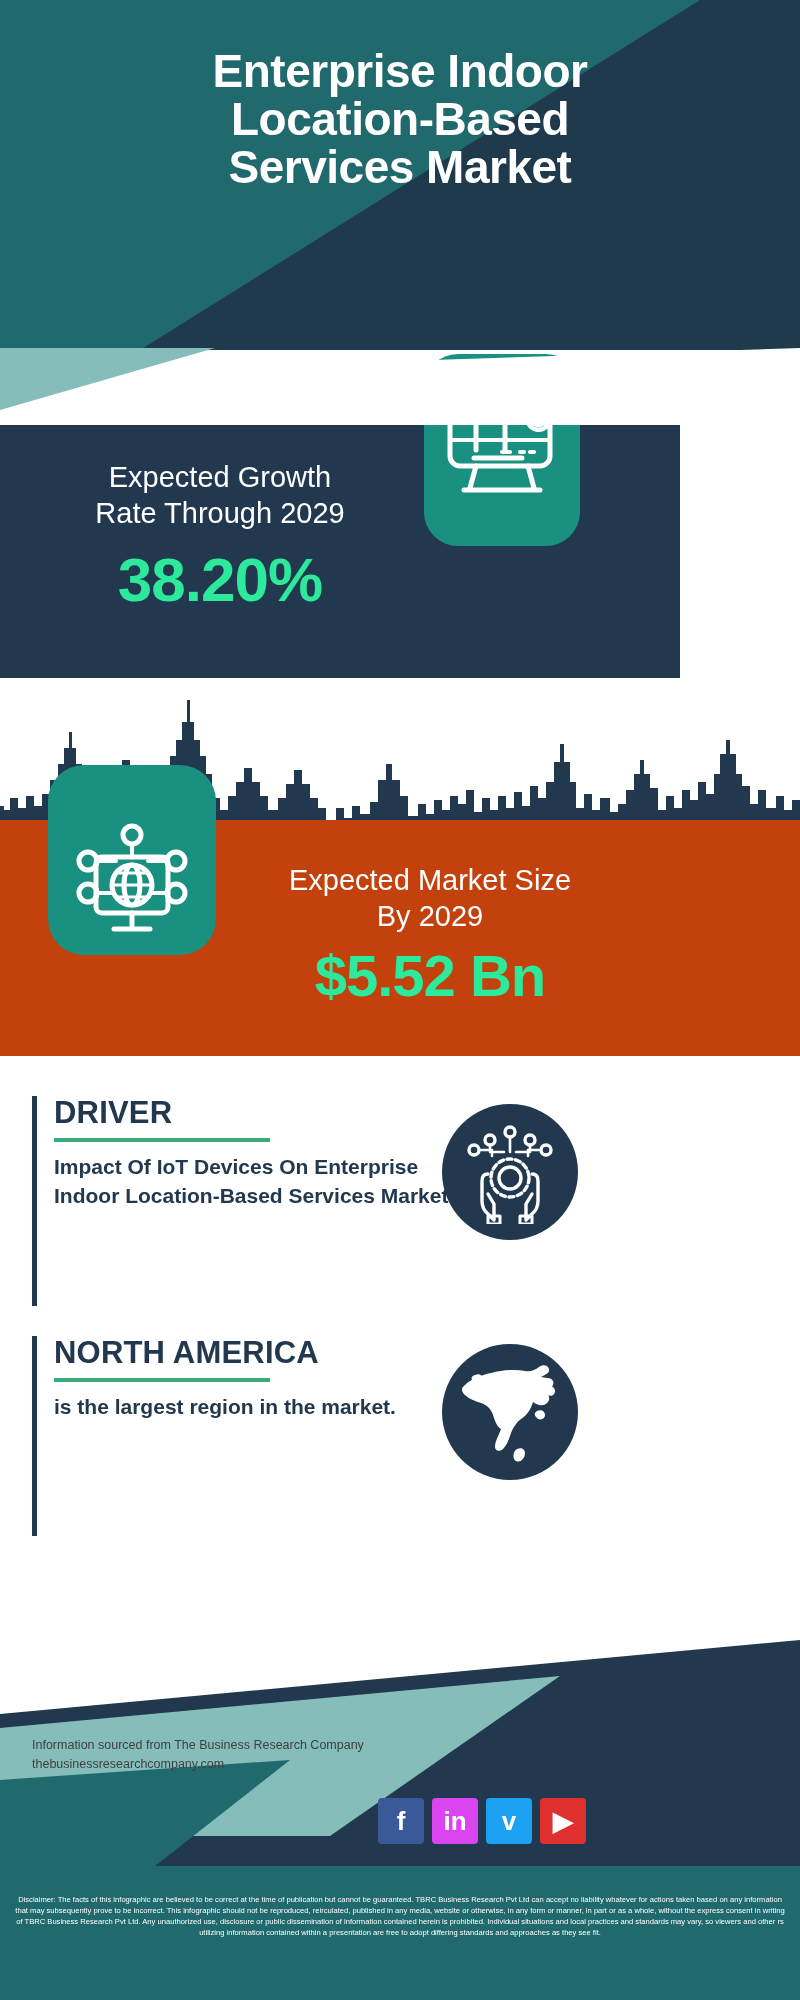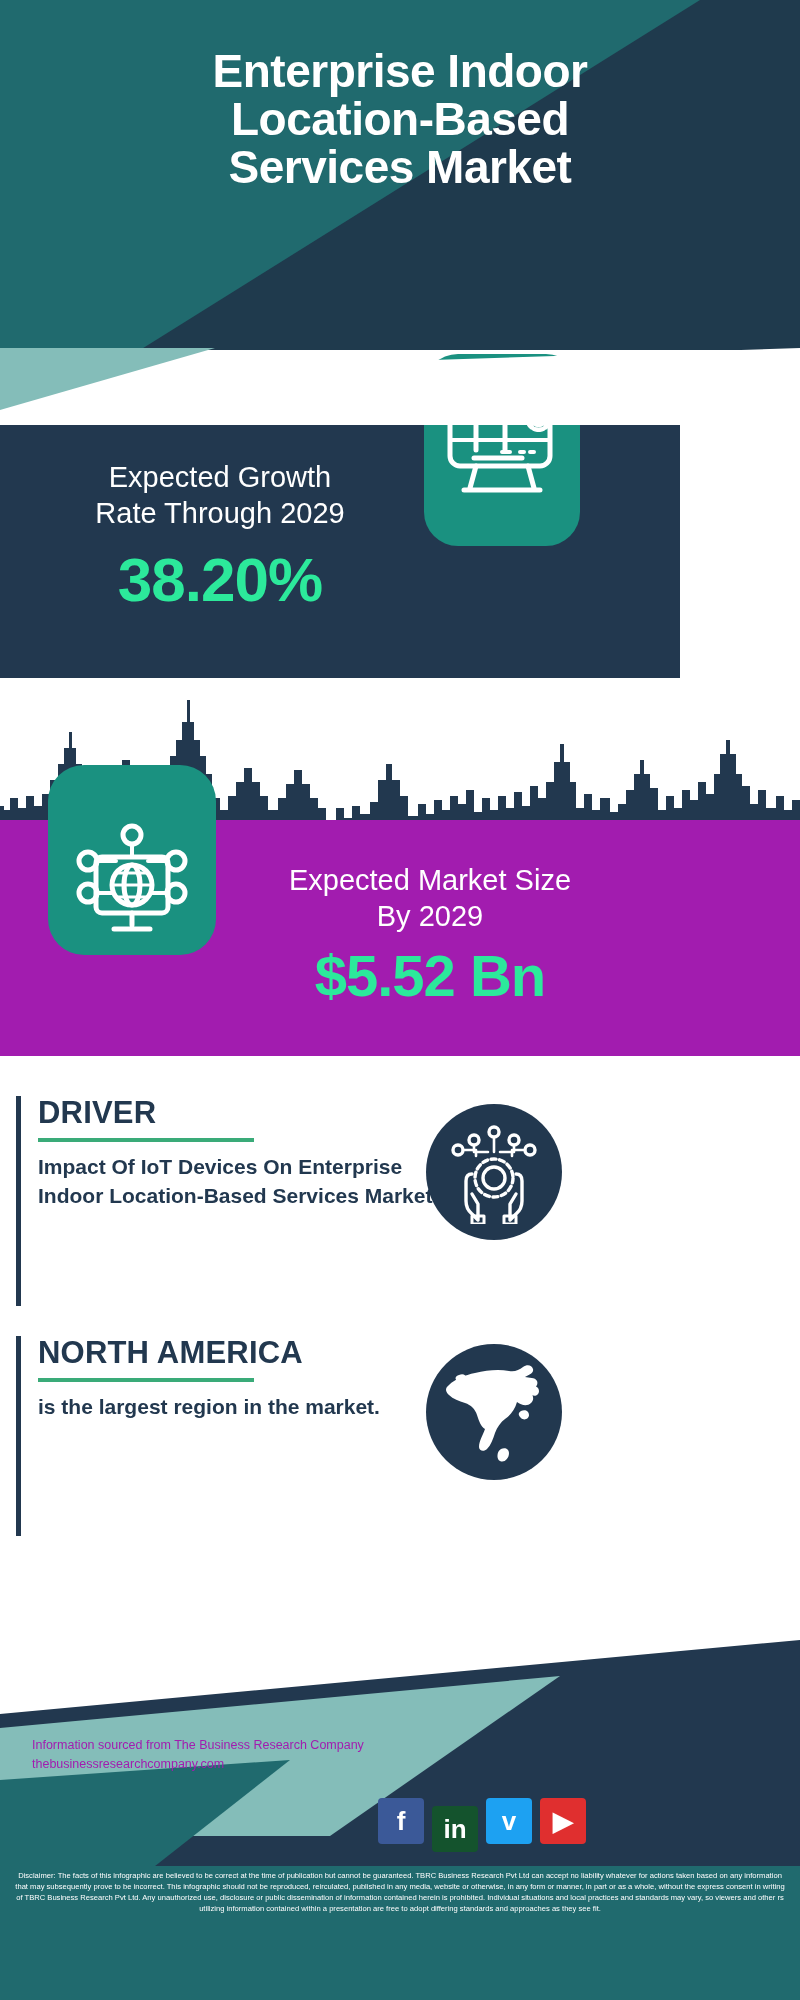--- a/index.html
+++ b/index.html
@@ -65,38 +65,38 @@
   .it-badge svg { position:absolute; left:16px; top:18px; }
 
   
   .skyband {
     position:absolute; left:0; top:678px; width:800px; height:183px;
     background:#ffffff; overflow:hidden;
   }
   .skyband svg { display:block; }
   .market-band {
     position:absolute; left:0; top:820px; width:800px; height:236px;
-    background:#a21caf;
+    background:#c2410c;
   }
   .globe-badge {
     position:absolute; left:48px; top:-55px; width:168px; height:190px;
     background:#1a9180; border-radius:36px;
   }
   .market-text {
     position:absolute; left:240px; top:42px; width:380px; text-align:center;
     color:#ffffff; font-size:29px; line-height:1.25;
   }
   .market-value {
     position:absolute; left:240px; top:122px; width:380px; text-align:center;
     color:#2ce99b; font-size:58px; font-weight:bold; letter-spacing:-1px;
   }
 
   
   .insights { position:absolute; left:0; top:1056px; width:800px; height:294px; background:#fff; }
-  .card { position:absolute; left:16px; width:740px;padding-left:47px; }
+  .card { position:absolute; left:32px; width:740px;padding-left:47px; }
   .card .rule {
     position:absolute; left:0; top:0; width:5px; height:100%;
     background:#22384f;
   }
   .card .body { position:absolute; left:22px; top:0; width:420px; }
   .card .kicker {
     color:#22384f; font-size:31px; font-weight:bold; letter-spacing:0.2px;
     line-height:1.1;
   }
   .card .underline { width:216px; height:4px; background:#3aab79; margin:8px 0 11px 0; }
@@ -122,38 +122,38 @@
     background:#84bdb9;
     clip-path: polygon(0 52px, 560px 0, 330px 160px, 0 160px);
   }
   .f-teal-dark {
     position:absolute; left:0; top:120px; width:330px; height:130px;
     background:#206a6e;
     clip-path: polygon(0 20px, 290px 0, 150px 110px, 0 110px);
   }
   .footer-info {
     position:absolute; left:32px; top:1736px; width:430px; z-index:5;
-    color:#a21caf; font-size:12.5px; line-height:1.55;
+    color:#404040; font-size:12.5px; line-height:1.55;
   }
   .social { position:absolute; left:378px; top:1798px; z-index:5; display:flex; gap:8px; }
   .social .s-btn {
     width:46px; height:46px; border-radius:4px; display:flex;
     align-items:center; justify-content:center; color:#fff;
     font-weight:bold; font-size:26px; line-height:1;
   }
   .s-fb { background:#3b5998; }
-  .s-li { background:#14532d; font-size:22px;margin-top:8px; }
+  .s-li { background:#d946ef; font-size:22px; }
   .s-tw { background:#1da1f2; }
   .s-yt { background:#e02f2f; }
 
   .disclaimer {
     position:absolute; left:0; top:1866px; width:800px; height:134px;
     background:#206a6e; color:#ffffff; z-index:6;
     font-size:7.6px; line-height:1.45; text-align:justify;
-    padding:4px 14px 10px 14px;
+    padding:28px 14px 10px 14px;
   }
   .disclaimer p { text-align:center; }
 </style>
 </head>
 <body>
 
 <div class="page">
 
   <div class="header">
     <div class="teal-wedge"></div>

